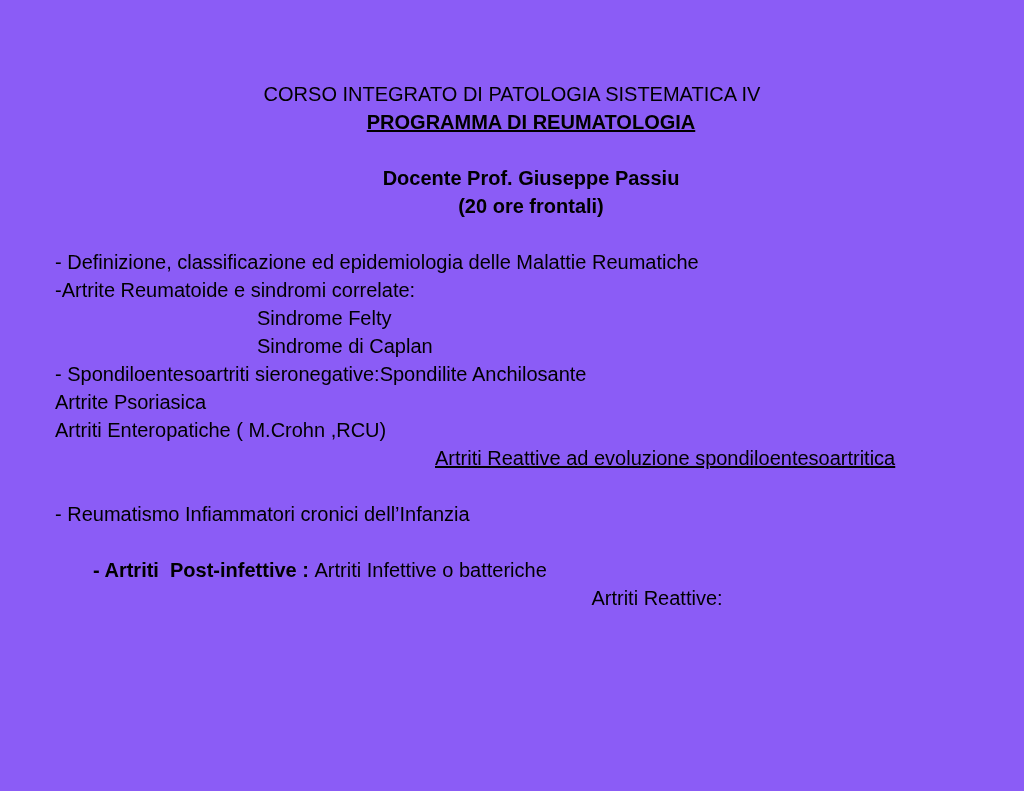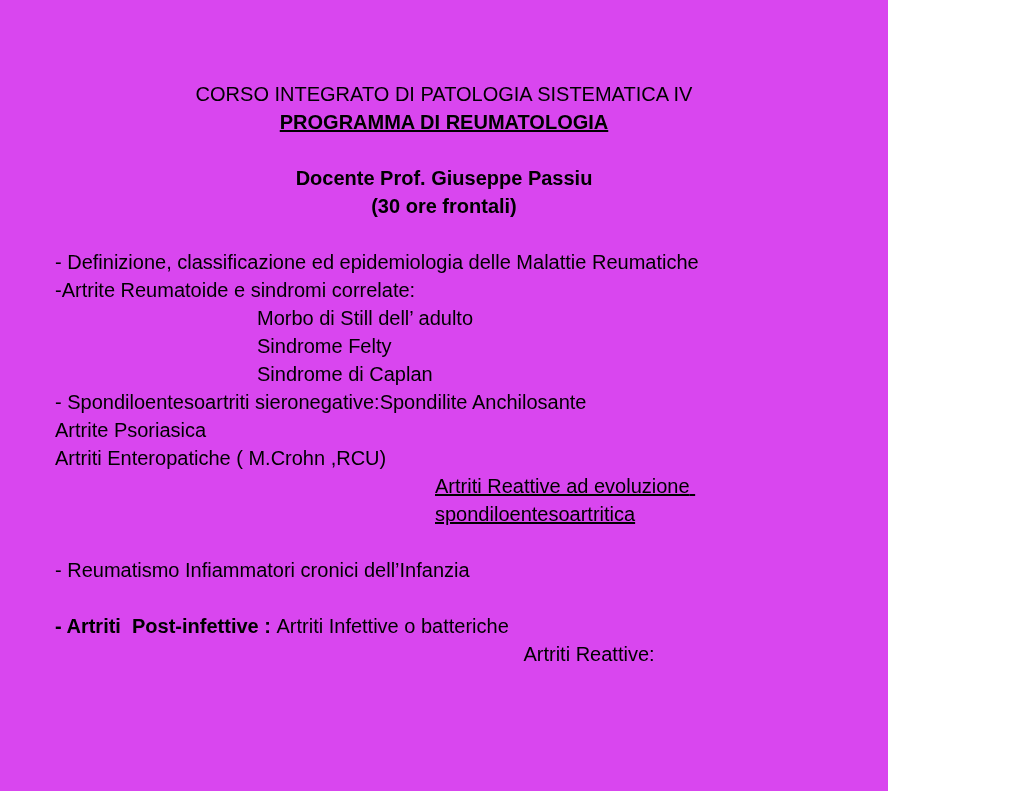--- a/index.html
+++ b/index.html
@@ -2,33 +2,33 @@
 <html><head>
 <meta charset="utf-8">
 <style>
   html, body {
     margin: 0;
     padding: 0;
     background: #ffffff;
   }
   .slide {
     position: relative;
-    width: 888px;
+    width: 1024px;
     height: 791px;
-    background: #d946ef;
+    background: #8b5cf6;
     color: #000000;
     font-family: "Liberation Sans", sans-serif;
     font-size: 20px;
     line-height: 28px;
     box-sizing: border-box;
     padding-top: 80px;
     overflow: hidden;
   }
   .center { text-align: center; }
-  .bold   { font-weight: bold; }
+  .bold   { font-weight: bold; margin-left: 38px; }
   .under  { text-decoration: underline; }
   .line {
     padding-left: 55px;
     white-space: pre-wrap;
   }
   .ind1 { padding-left: 257px; }  
   .ind2 { }  
   .ind3 { padding-left: 435px; text-decoration: underline; }  
   .ind4 { padding-left: 290px; text-align: center; }  
   .spacer { height: 28px; }
@@ -38,27 +38,26 @@
 
 <div class="slide">
 
   <div class="center">CORSO INTEGRATO DI PATOLOGIA SISTEMATICA IV</div>
 
   <div class="center bold"><span class="under">PROGRAMMA DI REUMATOLOGIA</span></div>
 
   <div class="spacer"></div>
 
   <div class="center bold">Docente Prof. Giuseppe Passiu</div>
-  <div class="center bold">(30 ore frontali)</div>
+  <div class="center bold">(20 ore frontali)</div>
 
   <div class="spacer"></div>
 
   <div class="line">- Definizione, classificazione ed epidemiologia delle Malattie Reumatiche</div>
   <div class="line">-Artrite Reumatoide e sindromi correlate:</div>
-  <div class="line ind1">Morbo di Still dell’ adulto</div>
   <div class="line ind1">Sindrome Felty</div>
   <div class="line ind1">Sindrome di Caplan</div>
   <div class="line">- Spondiloentesoartriti sieronegative:Spondilite Anchilosante</div>
   <div class="line ind2">Artrite Psoriasica</div>
   <div class="line ind2">Artriti Enteropatiche ( M.Crohn ,RCU)</div>
   <div class="line ind3">Artriti Reattive ad evoluzione spondiloentesoartritica</div>
 
   <div class="spacer"></div>
 
   <div class="line">- Reumatismo Infiammatori cronici dell’Infanzia</div>

